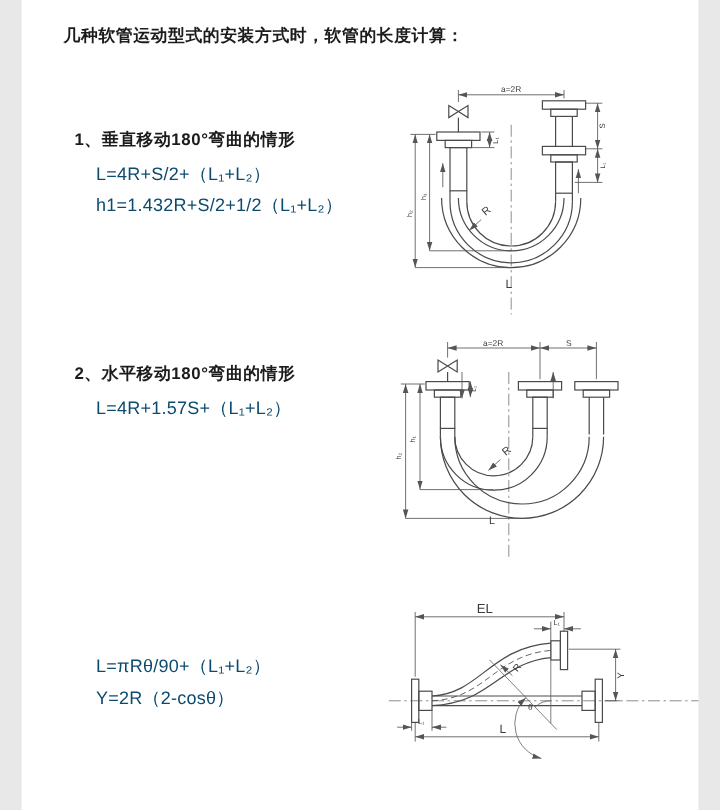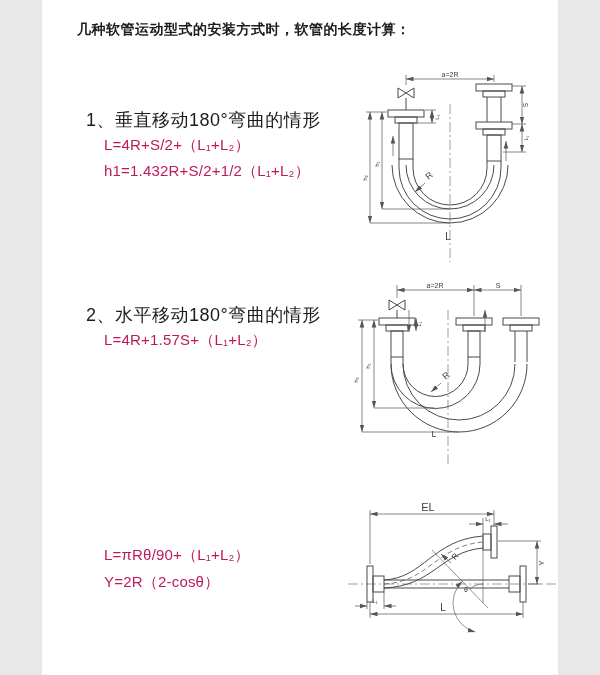--- a/index.html
+++ b/index.html
@@ -1,31 +1,31 @@
 <!DOCTYPE html>
 <html><head>
 <meta charset="utf-8">
 <style>
   html,body{margin:0;padding:0;background:#e8e8e8;}
   .canvas{
-    position:relative;width:516px;height:675px;background:#ffffff;
+    position:relative;width:564px;height:675px;background:#ffffff;
     font-family:"Liberation Sans",sans-serif;color:#1c1c1c;overflow:hidden;
     margin:0 auto;
   }
   .title{
     position:absolute;left:35px;top:21px;font-size:14px;font-weight:700;
     letter-spacing:0.5px;margin:0;white-space:nowrap;
   }
   .sec-heading{
-    position:absolute;font-size:18px;font-weight:400;letter-spacing:0.5px;
+    position:absolute;font-size:14px;font-weight:700;letter-spacing:0.5px;
     white-space:nowrap;
   }
   .formula{
     position:absolute;font-size:15px;font-weight:400;letter-spacing:0.2px;
-    white-space:nowrap;color:#be185d;
+    white-space:nowrap;color:#0c4a6e;
   }
   svg{position:absolute;overflow:visible;}
   svg text{font-family:"Liberation Sans",sans-serif;fill:#3c3c3c;}
   .dline{stroke:#555;stroke-width:0.7;fill:none;}
   .pline{stroke:#4a4a4a;stroke-width:1;fill:none;}
   .thin{stroke:#666;stroke-width:0.7;fill:none;}
   .cl{stroke:#777;stroke-width:0.7;fill:none;stroke-dasharray:10 3 2 3;}
 </style>
 </head>
 <body>

